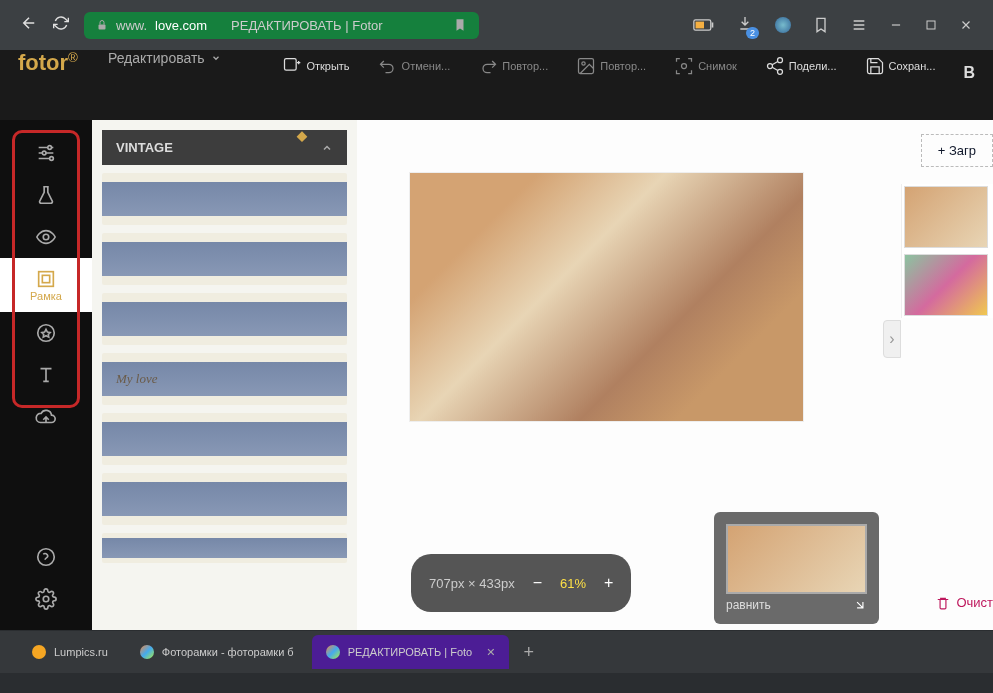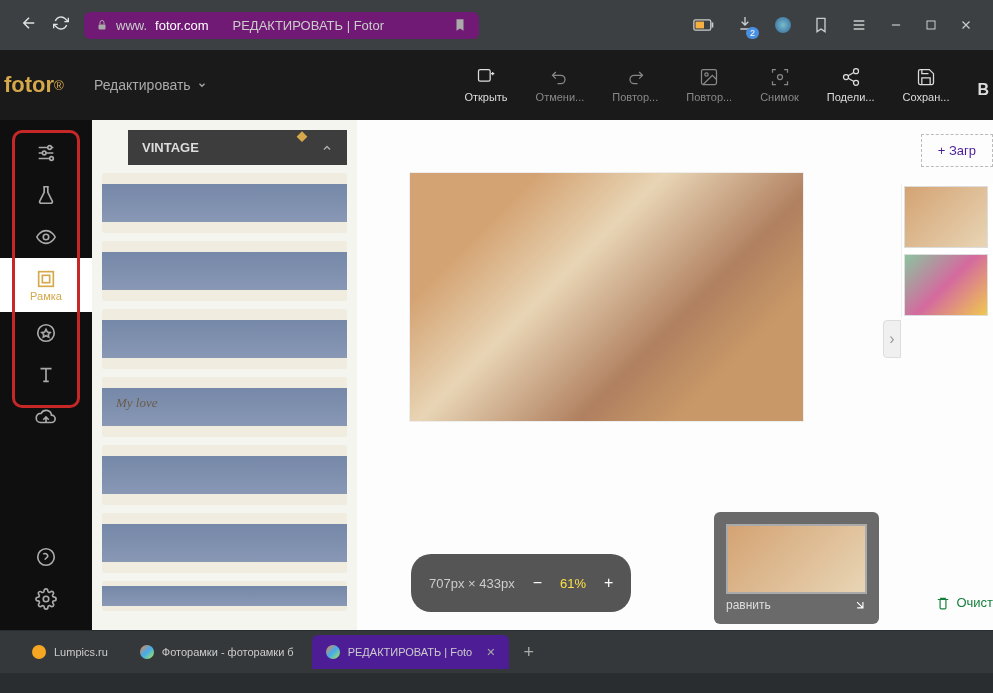--- a/index.html
+++ b/index.html
@@ -1,65 +1,65 @@
 <!DOCTYPE html>
 <html><head>
 <meta charset="utf-8">
 <style>
 * { margin: 0; padding: 0; box-sizing: border-box; font-family: Arial, sans-serif; }
 body { width: 993px; height: 693px; background: #2a2d30; overflow: hidden; position: relative; }
 
 .titlebar { height: 50px; background: #3c4043; display: flex; align-items: center; padding: 0 20px; gap: 15px; }
 .nav-btn { color: #e0e0e0; cursor: pointer; }
-.url-bar { background: #701a75; border-radius: 6px; padding: 6px 12px; display: flex; align-items: center; gap: 8px; color: #ccc; font-size: 13px; flex: 0 0 395px; }
+.url-bar { background: #15803d; border-radius: 6px; padding: 6px 12px; display: flex; align-items: center; gap: 8px; color: #ccc; font-size: 13px; flex: 0 0 395px; }
 .url-host { color: #fff; }
 .titlebar-right { margin-left: auto; display: flex; gap: 22px; color: #ccc; align-items: center; }
 .dl-badge { position: relative; }
 .dl-badge::after { content: '2'; position: absolute; bottom: -4px; right: -6px; background: #4a90e2; color: #fff; font-size: 9px; padding: 1px 4px; border-radius: 6px; }
 
-.toolbar { height: 70px; background: #1a1a1a; display: flex; align-items: center; padding: 0 4px; }
+.toolbar { height: 70px; background: #1a1a1a; display: flex; align-items: flex-start; padding: 0 18px; }
 .logo { font-size: 22px; font-weight: bold; color: #d4a84b; position: relative; }
 .edit-dd { color: #aaa; font-size: 14px; margin-left: 30px; display: flex; align-items: center; gap: 6px; cursor: pointer; }
 .tool-actions { margin-left: auto; display: flex; gap: 28px; }
-.tool-action { display: flex; flex-direction: column; align-items: center; color: #888; font-size: 11px; gap: 4px; cursor: pointer; }
+.tool-action { display: flex; flex-direction: row; align-items: center; color: #888; font-size: 11px; gap: 4px; cursor: pointer; }
 .tool-action.enabled { color: #ddd; }
 
 .main { display: flex; height: 510px; background: #1a1a1a; }
 .sidenav { width: 92px; background: #0f0f0f; display: flex; flex-direction: column; align-items: center; padding-top: 12px; position: relative; }
 .sidenav-highlight { position: absolute; top: 10px; left: 12px; right: 12px; height: 278px; border: 3px solid #c62828; border-radius: 10px; pointer-events: none; }
 .sidenav-item { width: 100%; display: flex; flex-direction: column; align-items: center; color: #aaa; font-size: 11px; padding: 10px 0; cursor: pointer; }
 .sidenav-item.active { background: #fff; color: #d4a84b; justify-content: space-between; }
 .sidenav-item svg { width: 22px; height: 22px; }
 .sidenav-bottom { margin-top: auto; margin-bottom: 10px; width: 100%; }
 
 .sidepanel { width: 265px; background: #f5f5f0; padding: 10px; overflow: hidden; }
-.panel-header { background: #3d3d3d; color: #ddd; font-size: 13px; font-weight: bold; padding: 10px 14px; display: flex; align-items: center; position: relative; margin-left: 26px; }
+.panel-header { background: #3d3d3d; color: #ddd; font-size: 13px; font-weight: bold; padding: 10px 14px; display: flex; align-items: center; position: relative; }
 .panel-header .bookmark { position: absolute; right: 40px; top: -2px; color: #d4a84b; }
 .panel-header .chev { margin-left: auto; }
 .frames { margin-top: 8px; display: flex; flex-direction: column; gap: 8px; }
-.frame-item { height: 60px; background: linear-gradient(180deg, #f0ede0 0%, #f0ede0 18%, #7688a8 18%, #8898b5 82%, #f0ede0 82%); border-radius: 2px; position: relative; }
+.frame-item { height: 52px; background: linear-gradient(180deg, #f0ede0 0%, #f0ede0 18%, #7688a8 18%, #8898b5 82%, #f0ede0 82%); border-radius: 2px; position: relative; }
 .frame-label { position: absolute; left: 14px; top: 18px; font-style: italic; font-size: 13px; color: #6b5c4a; font-family: cursive; }
 
 .canvas-area { flex: 1; background: #fdfdfd; position: relative; }
-.upload-btn { position: absolute; top: 14px; right: 0; border: 1px dashed #bbb; padding: 8px 16px; font-size: 13px; color: #4c1d95; cursor: pointer; }
+.upload-btn { position: absolute; top: 14px; right: 0; border: 1px dashed #bbb; padding: 8px 16px; font-size: 13px; color: #0f172a; cursor: pointer; }
 .canvas-img { position: absolute; top: 52px; left: 52px; width: 395px; height: 250px; background: linear-gradient(135deg, #d4a373 20%, #e8d5b5 40%, #b08060 65%, #c89868 80%); border: 1px solid #eee; }
 
 .thumb-strip { position: absolute; right: 0; top: 64px; width: 92px; display: flex; flex-direction: column; gap: 6px; background: #fff; padding: 2px; border-left: 1px solid #eee; }
 .thumb { width: 84px; height: 62px; background: linear-gradient(135deg, #d4a373, #e8d5b5); border: 1px solid #ddd; }
 .thumb.alt { background: linear-gradient(135deg, #8bc4a0, #d46a9e, #f0c850); }
 .expand-tab { position: absolute; right: 92px; top: 200px; width: 18px; height: 38px; background: #f0f0f0; border: 1px solid #ddd; border-radius: 4px 0 0 4px; display: flex; align-items: center; justify-content: center; color: #999; cursor: pointer; }
 
 .zoom-bar { position: absolute; bottom: 18px; left: 54px; background: #555; border-radius: 20px; padding: 20px 18px; display: flex; align-items: center; gap: 18px; color: #ccc; font-size: 13px; }
 .zoom-btn { color: #fff; cursor: pointer; font-size: 16px; }
 
 .navigator { position: absolute; bottom: 6px; right: 114px; width: 165px; background: #6a6a6a; border-radius: 6px; padding: 12px; }
 .nav-thumb { width: 100%; height: 70px; background: linear-gradient(135deg, #d4a373, #e8d5b5); border: 2px solid #aaa; }
 .nav-footer { display: flex; justify-content: space-between; align-items: center; color: #ddd; font-size: 12px; padding: 4px 0 0; }
 
-.clear-btn { position: absolute; bottom: 20px; right: 0; color: #15803d; font-size: 13px; display: flex; align-items: center; gap: 6px; cursor: pointer; }
+.clear-btn { position: absolute; bottom: 20px; right: 0; color: #be185d; font-size: 13px; display: flex; align-items: center; gap: 6px; cursor: pointer; }
 
 .dismissbar { height: 20px; background: #2a2d30; position: relative; }
 .dismissbar .close { position: absolute; right: 130px; bottom: -8px; background: #e8671c; color: #fff; width: 22px; height: 22px; display: flex; align-items: center; justify-content: center; font-size: 14px; cursor: pointer; }
 
 .tabbar { position: absolute; bottom: 20px; left: 0; right: 0; height: 42px; background: #35383b; display: flex; align-items: center; padding: 0 18px; gap: 4px; }
 .tab { padding: 10px 14px; color: #ccc; font-size: 11px; display: flex; align-items: center; gap: 8px; border-radius: 6px 6px 0 0; cursor: pointer; max-width: 200px; }
 .tab.active { background: #4c1d95; }
 .tab-favicon { width: 14px; height: 14px; border-radius: 50%; }
 .tab-close { margin-left: 6px; color: #aaa; }
 .new-tab { color: #aaa; padding: 0 10px; font-size: 18px; cursor: pointer; }
@@ -74,21 +74,21 @@
   <span class="nav-btn"><svg width="16" height="16" viewBox="0 0 24 24" fill="none" stroke="currentColor" stroke-width="2">
         <path d="M23 4v6h-6M1 20v-6h6"></path>
         <path d="M3.51 9a9 9 0 0114.85-3.36L23 10M1 14l4.64 4.36A9 9 0 0020.49 15"></path>
       </svg></span>
   <div class="url-bar">
     <svg width="12" height="12" viewBox="0 0 24 24" fill="#aaa">
         <rect x="5" y="11" width="14" height="10" rx="2"></rect>
         <path d="M8 11V7a4 4 0 018 0v4" fill="none" stroke="#aaa" stroke-width="2"></path>
       </svg>
     <span>www.</span>
-      <span class="url-host">fotor.com</span>
+      <span class="url-host">love.com</span>
     <span style="margin-left:16px">РЕДАКТИРОВАТЬ | Fotor</span>
     <svg width="14" height="14" viewBox="0 0 24 24" fill="#aaa" style="margin-left:auto">
         <path d="M6 2h12v20l-6-4-6 4z"></path>
       </svg>
   </div>
   <div class="titlebar-right">
     <svg width="22" height="14" viewBox="0 0 26 14">
         <rect x="1" y="1" width="20" height="12" rx="2" fill="none" stroke="#ccc" stroke-width="1.5"></rect>
         <rect x="3" y="3" width="10" height="8" fill="#f5b042"></rect>
         <rect x="22" y="4" width="2" height="6" fill="#ccc"></rect>

